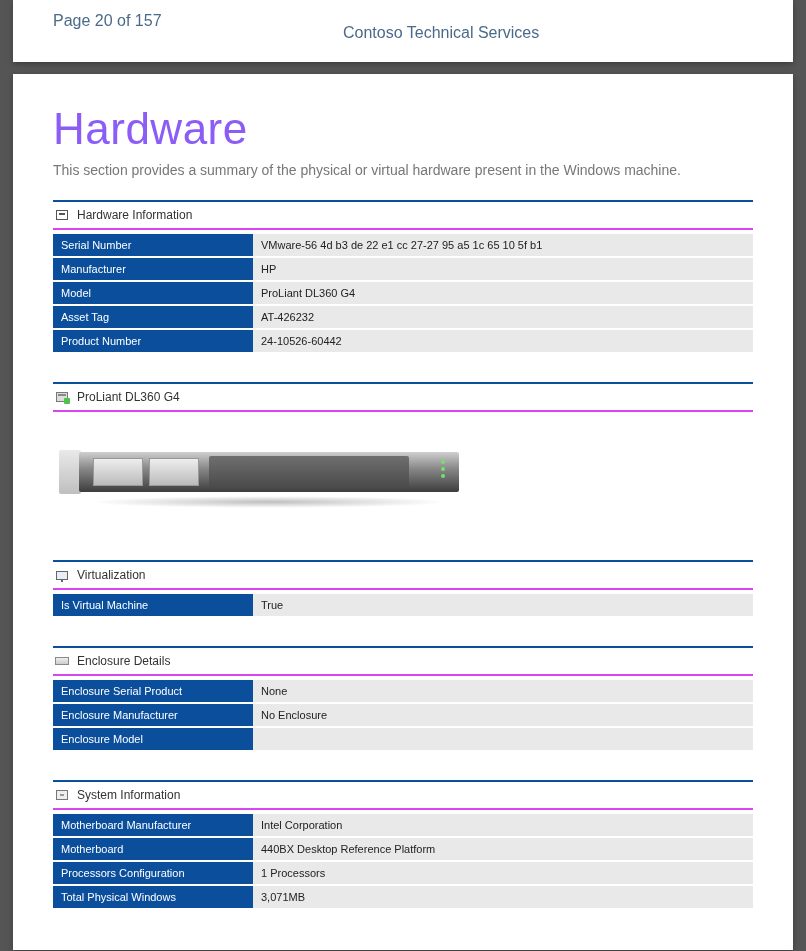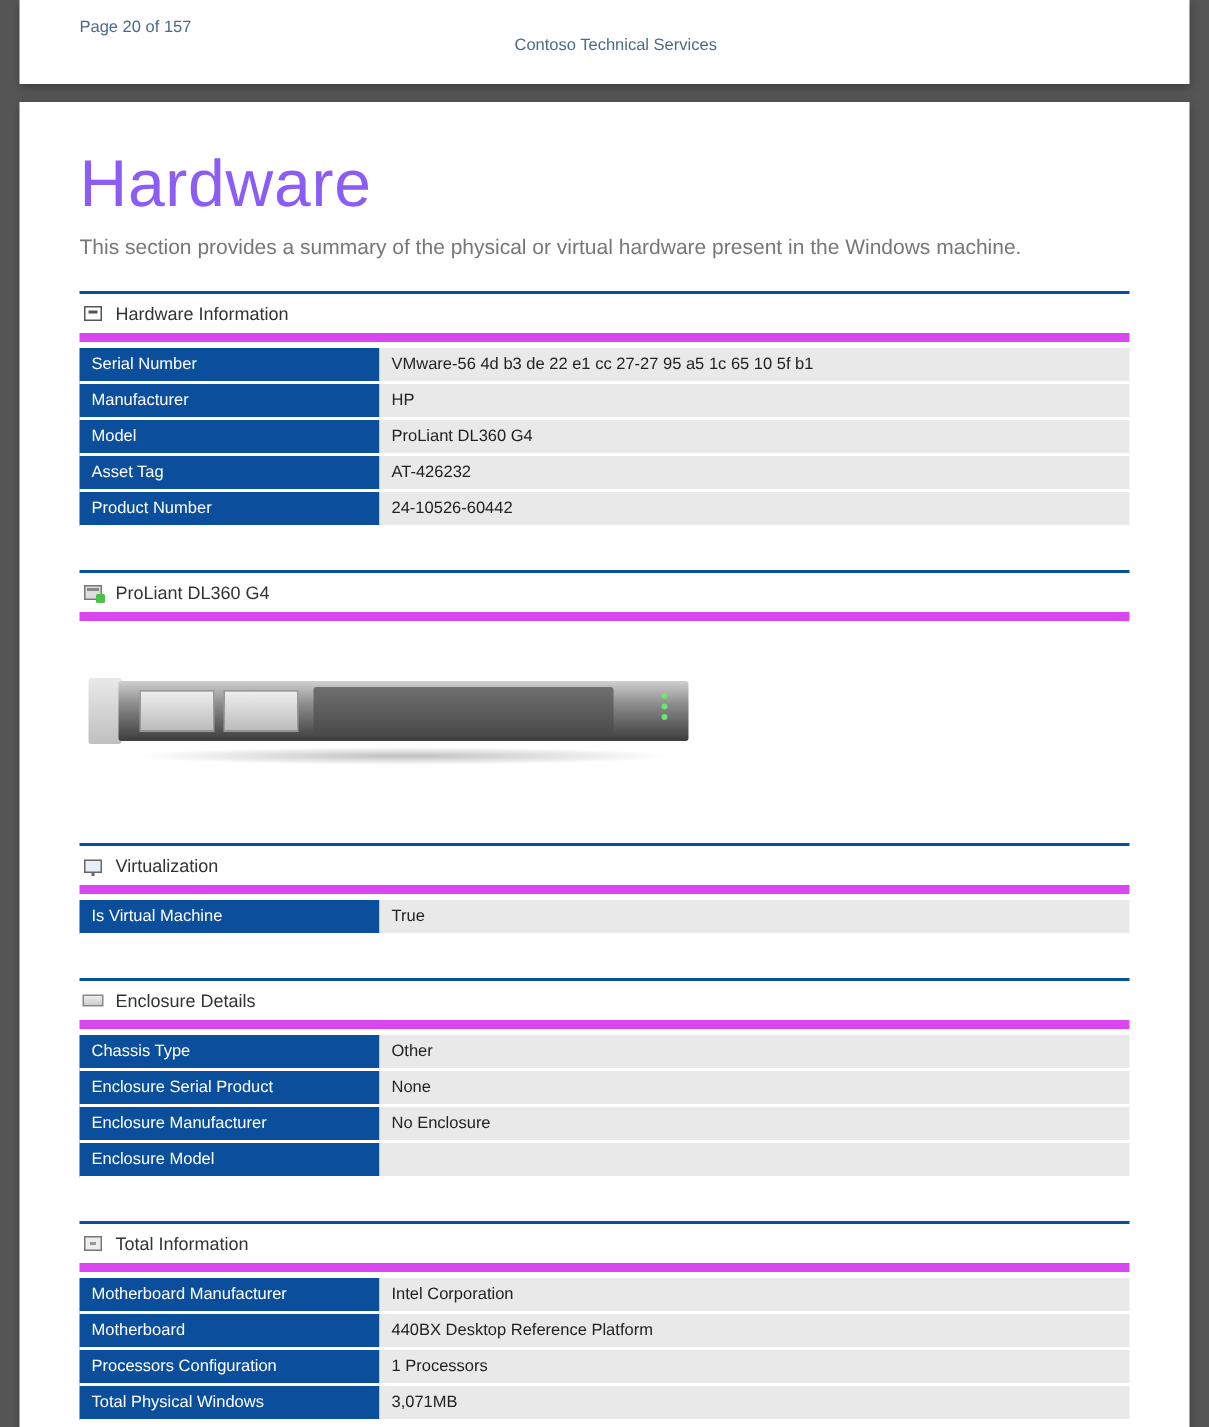--- a/index.html
+++ b/index.html
@@ -10,21 +10,21 @@
     color: #333;
   }
   .page {
     background: #fff;
     width: 780px;
     margin: 0 auto 12px auto;
     box-shadow: 0 2px 6px rgba(0,0,0,0.3);
   }
   .page-header {
     padding: 12px 40px 20px 40px;
-    font-size: 11px;
+    font-size: 16px;
     color: #4a6a8a;
     display: flex;
   }
   .page-header .left { width: 290px; }
   .page-header .center { flex: 1; margin-top: 12px; }
   .page-main {
     padding: 30px 40px 40px 40px;
   }
   h1 {
     font-size: 44px;
@@ -44,21 +44,21 @@
   }
   .section-hr {
     border: none;
     border-top: 2px solid #0b4f9c;
     margin-bottom: 0;
   }
   .section-title-row {
     display: flex;
     align-items: center;
     padding: 6px 4px 6px 2px;
-    border-bottom: 6px solid #d946ef;
+    border-bottom: 2px solid #d946ef;
     gap: 8px;
   }
   .section-title-row .icon {
     width: 14px; height: 14px;
     display: inline-flex; align-items: center; justify-content: center;
   }
   .section-title-row .title {
     font-size: 12px;
     color: #333;
   }
@@ -242,24 +242,20 @@
       <hr class="section-hr">
       <div class="section-title-row">
         <span class="icon">
             <span class="ic-enclosure"></span>
           </span>
         <span class="title">Enclosure Details</span>
       </div>
       <table class="kv">
         <tbody>
             <tr>
-              <td class="k">Chassis Type</td>
-              <td class="v">Other</td>
-            </tr>
-            <tr>
               <td class="k">Enclosure Serial Product</td>
               <td class="v">None</td>
             </tr>
             <tr>
               <td class="k">Enclosure Manufacturer</td>
               <td class="v">No Enclosure</td>
             </tr>
             <tr>
               <td class="k">Enclosure Model</td>
               <td class="v"></td>
@@ -267,21 +263,21 @@
           </tbody>
       </table>
     </div>
 
     <div class="section" style="margin-bottom:0;">
       <hr class="section-hr">
       <div class="section-title-row">
         <span class="icon">
             <span class="ic-chip"></span>
           </span>
-        <span class="title">Total Information</span>
+        <span class="title">System Information</span>
       </div>
       <table class="kv">
         <tbody>
             <tr>
               <td class="k">Motherboard Manufacturer</td>
               <td class="v">Intel Corporation</td>
             </tr>
             <tr>
               <td class="k">Motherboard</td>
               <td class="v">440BX Desktop Reference Platform</td>

